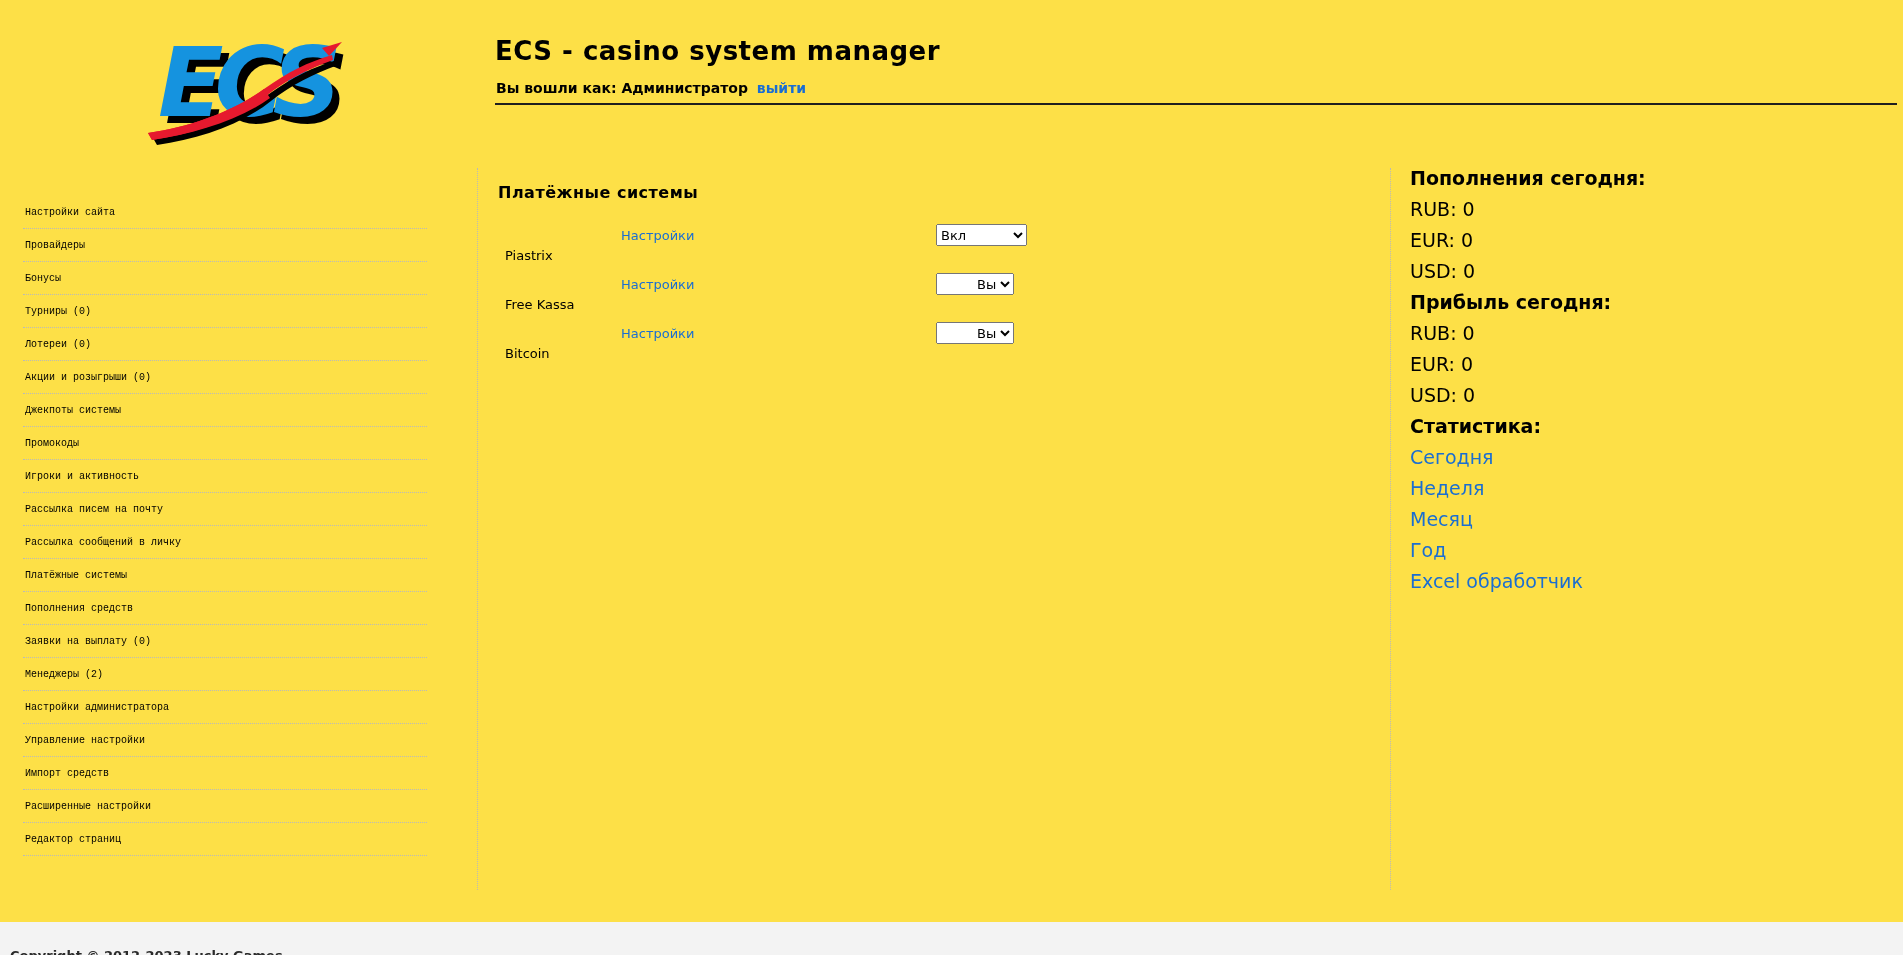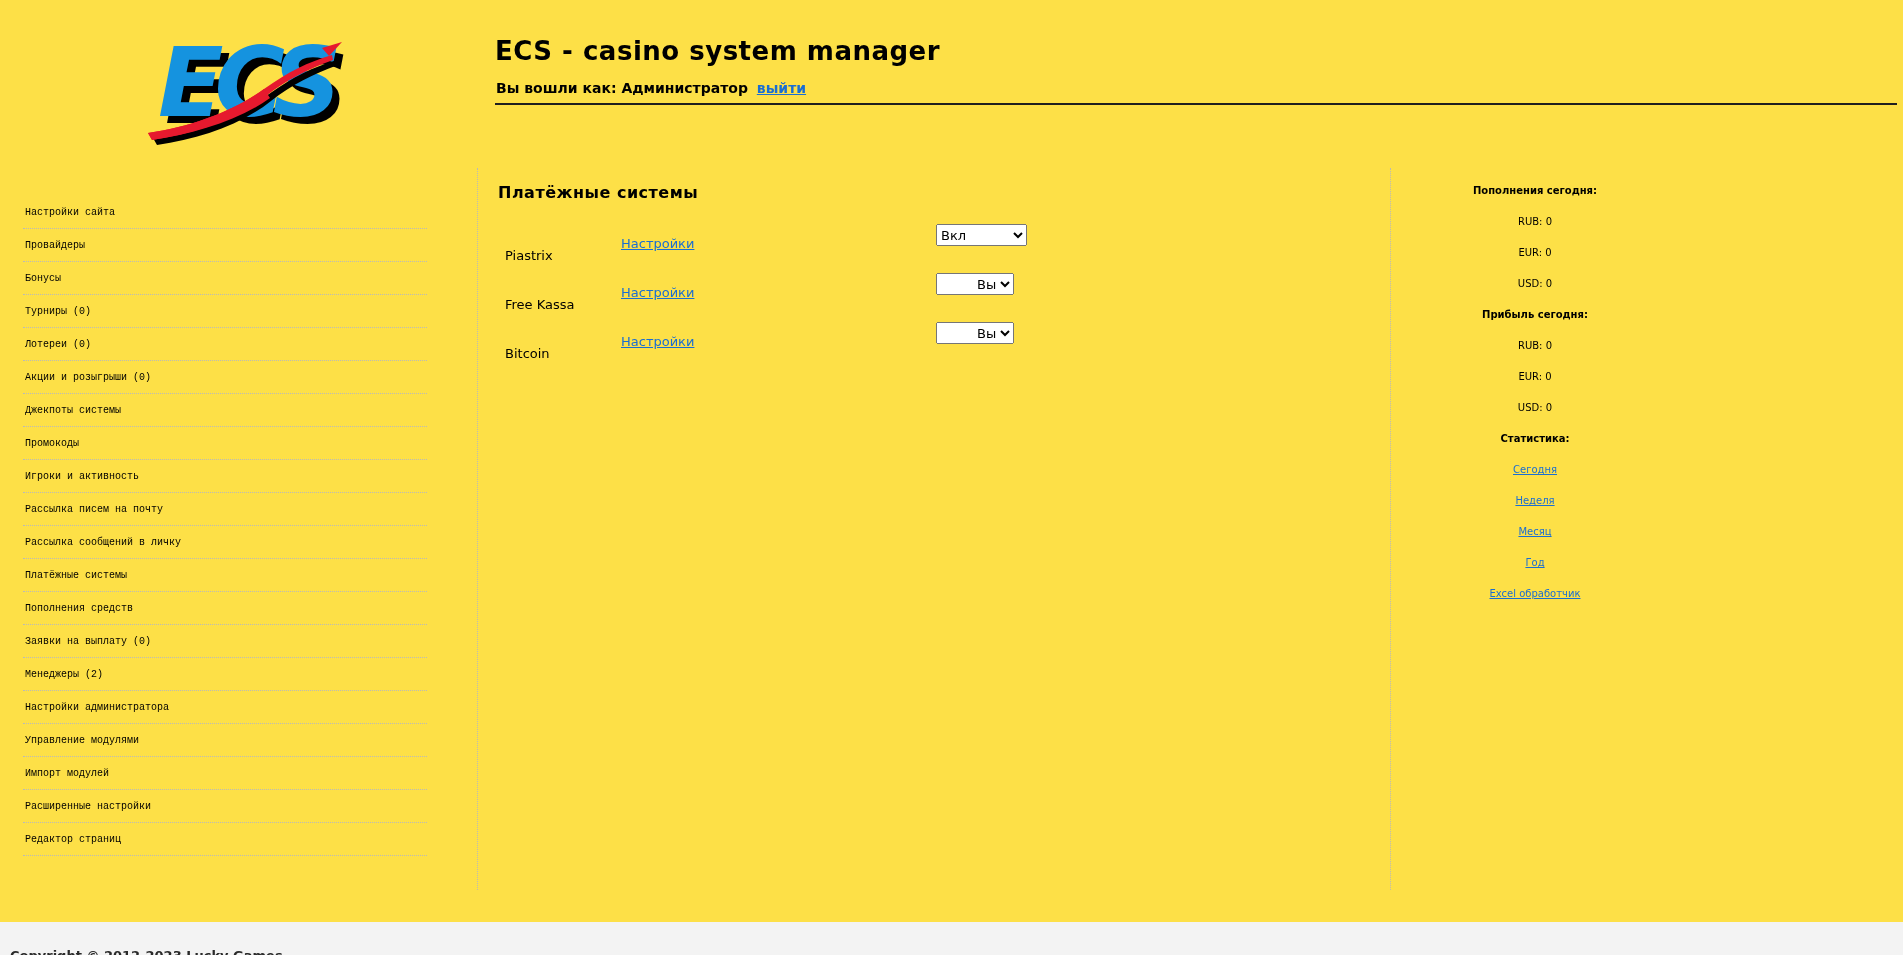--- a/index.html
+++ b/index.html
@@ -12,21 +12,21 @@
   *{box-sizing:border-box;}
   html,body{margin:0;padding:0;background:#fff;}
   .page{position:relative;width:1903px;height:955px;background:#fde047;overflow:hidden;
         font-family:"DejaVu Sans",sans-serif;color:#000;}
 
   
   .logo{position:absolute;left:136px;top:12px;width:210px;height:140px;cursor:pointer;}
   .app-title{position:absolute;left:495px;top:36px;font-size:26px;font-weight:bold;letter-spacing:.5px;white-space:nowrap;}
   .login-line{position:absolute;left:496px;top:80px;font-size:14px;font-weight:bold;white-space:nowrap;}
   .login-line .lbl{margin-right:4px;}
-  a.link{color:var(--link);text-decoration:underline;cursor:pointer;margin-top:8px;}
+  a.link{color:var(--link);cursor:pointer;}
   .header-rule{position:absolute;left:495px;top:103px;width:1402px;height:0;border-top:2px solid var(--rule);}
 
   
   .sidebar{position:absolute;left:23px;top:196px;width:404px;}
   .side-item{font-size:10px;line-height:18px;padding:8px 2px 6px;border-bottom:1px dotted #b9b9b9;cursor:pointer;white-space:nowrap;font-family:Liberation Mono, monospace;}
 
   
   .vsep{position:absolute;top:168px;height:722px;width:0;border-left:1px dotted #b9b9b9;}
   .vsep.one{left:477px;}
   .vsep.two{left:1390px;}
@@ -35,21 +35,21 @@
   .main{position:absolute;left:498px;top:183px;width:860px;}
   .main-title{font-size:16px;font-weight:bold;letter-spacing:.5px;margin:0 0 22px;}
   .pay-row{position:relative;height:22px;margin-bottom:27px;font-size:13px;}
   .pay-name{position:absolute;left:7px;top:4px;white-space:nowrap;margin-top:20px;}
   .pay-link{position:absolute;left:123px;top:4px;font-size:13px;white-space:nowrap;}
   .pay-select{position:absolute;left:438px;top:0;height:22px;font-size:13px;font-family:"DejaVu Sans",sans-serif;}
   .pay-select.narrow{width:91px;}
   .pay-select.wide{width:78px;padding-left:36px;}
 
   
-  .stats{position:absolute;left:1410px;top:182px;width:250px;font-size:10px;text-align:center;}
+  .stats{position:absolute;left:1410px;top:169px;width:250px;font-size:19px;}
   .stats p{margin:0 0 13px;line-height:18px;white-space:nowrap;}
   .stats p.head{font-weight:bold;}
 
   
   .footer{position:absolute;left:0;top:922px;width:1903px;height:40px;background:var(--footer-bg);}
   .footer-text{position:absolute;left:10px;top:26px;font-size:13px;font-weight:bold;color:#2a2a2a;white-space:nowrap;}
 </style>
 </head>
 <body>
 
@@ -85,22 +85,22 @@
     <div class="side-item">Джекпоты системы</div>
     <div class="side-item">Промокоды</div>
     <div class="side-item">Игроки и активность</div>
     <div class="side-item">Рассылка писем на почту</div>
     <div class="side-item">Рассылка сообщений в личку</div>
     <div class="side-item">Платёжные системы</div>
     <div class="side-item">Пополнения средств</div>
     <div class="side-item">Заявки на выплату (0)</div>
     <div class="side-item">Менеджеры (2)</div>
     <div class="side-item">Настройки администратора</div>
-    <div class="side-item">Управление модулями</div>
-    <div class="side-item">Импорт модулей</div>
+    <div class="side-item">Управление настройки</div>
+    <div class="side-item">Импорт средств</div>
     <div class="side-item">Расширенные настройки</div>
     <div class="side-item">Редактор страниц</div>
   </div>
 
   <div class="vsep one"></div>
   <div class="vsep two"></div>
 
   <div class="main">
     <h2 class="main-title">Платёжные системы</h2>
 

